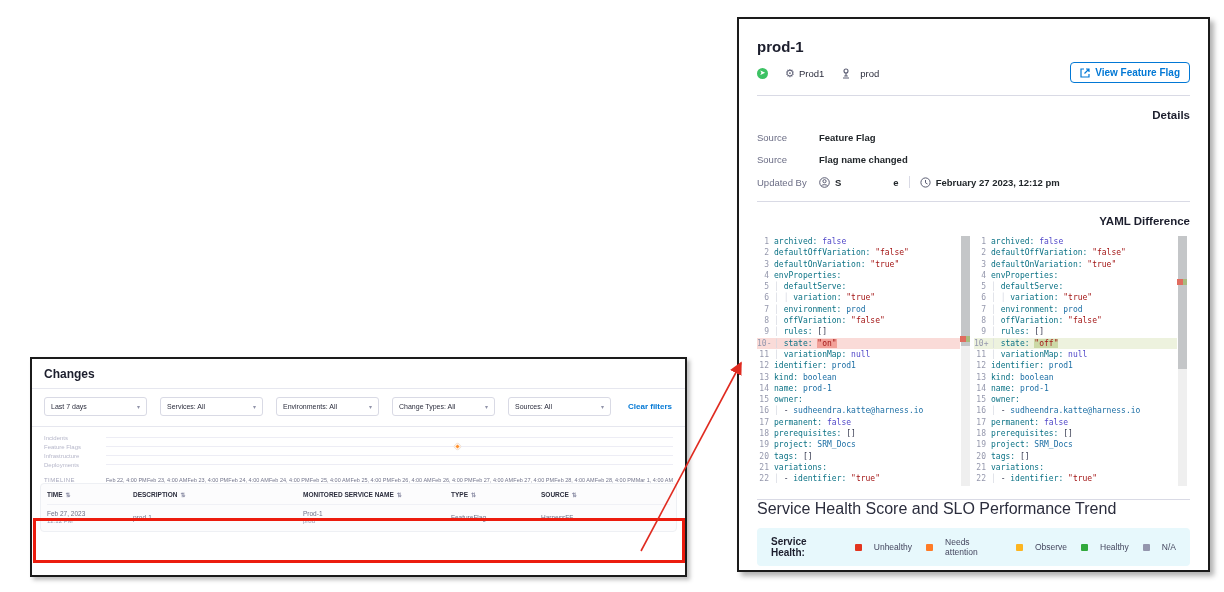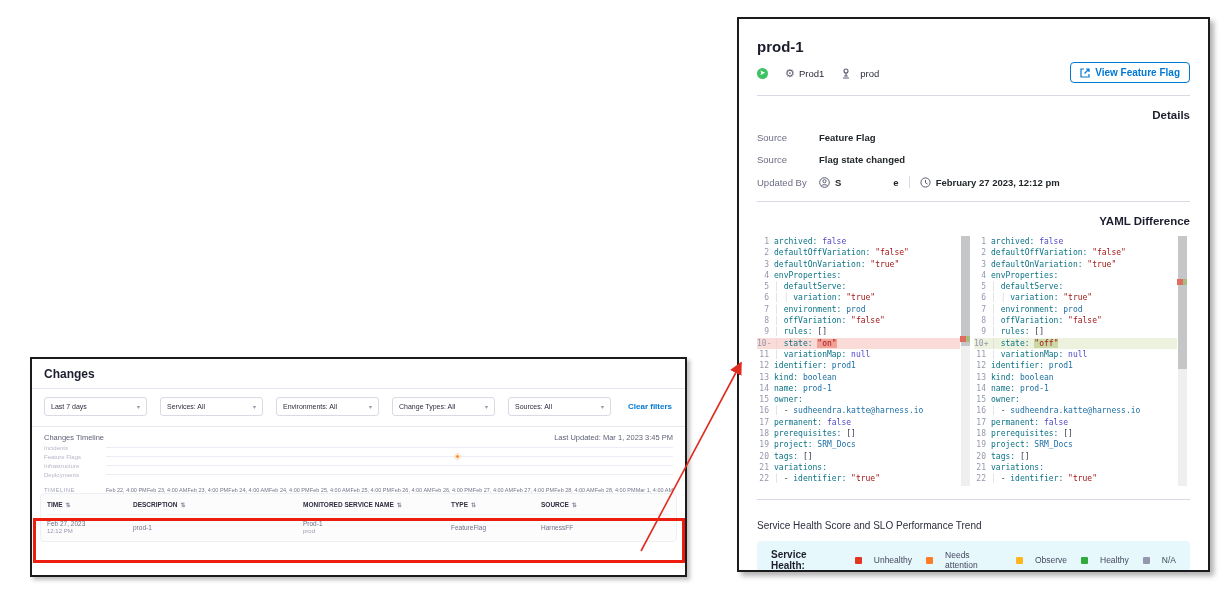--- a/index.html
+++ b/index.html
@@ -70,21 +70,21 @@
   .lc { flex:1; }
   .tk-k { color:#0b7285; } .tk-s { color:#a31515; } .tk-b { color:#4f46c8; }
   .tk-v { color:#1d6fa5; } .tk-p { color:#33364d; } .tk-g { color:#d4d6e0; }
   .line-del { background:#fadbd8; } .line-add { background:#edf2de; }
   .hl-del { background:#f2a199; } .hl-add { background:#ccd9a6; }
   .sb { position:absolute; right:0; top:0; bottom:0; width:9px; background:#efefef; cursor:pointer; }
   .sb-thumb { position:absolute; left:0; width:100%; top:0; background:#c4c6c8; }
   .sb-mark { position:absolute; left:-1px; display:flex; height:6px; }
   .sb-mark .m-r { width:6px; background:#e06c5f; } .sb-mark .m-g { width:5px; background:#a9bc7f; }
 
-  .dh-sub { font-size:10px; margin-top:20px; color:#2b2d3d; }
+  .dh-sub { font-size:16px; margin-top:0; color:#2b2d3d; }
   .legend-bar { display:inline-flex; align-items:center; gap:14px; background:#e7f8fc; border-radius:4px;
     padding:8px 14px; margin-top:10px; }
   .legend-title { font-size:10px; font-weight:bold; color:#1c1e2d; }
   .legend-item { display:flex; align-items:center; gap:12px; font-size:8.5px; color:#45475f; }
   .swatch { width:7px; height:7px; border-radius:1px; flex:none; }
 
   
   #arrow-overlay { position:absolute; left:0; top:0; width:1224px; height:592px; pointer-events:none; z-index:10; }
 </style>
 </head>
@@ -115,24 +115,20 @@
         </div>
         <div class="filter-box">
           <span>Sources: All</span>
           <span class="filter-chev">▾</span>
         </div>
         <span class="clear-filters">Clear filters</span>
     </div>
     <div class="hdiv"></div>
 
     <div class="tl-section">
-      <div class="tl-head">
-        <span class="tl-title">Changes Timeline</span>
-        <span class="tl-updated">Last Updated: Mar 1, 2023 3:45 PM</span>
-      </div>
       <div id="tl-rows">
           <div class="tl-row">
             <span class="tl-label">Incidents</span>
             <div class="tl-line"></div>
           </div>
           <div class="tl-row">
             <span class="tl-label">Feature Flags</span>
             <div class="tl-line">
               <div class="tl-diamond" style="left: 61.5%;"></div>
             </div>
@@ -236,21 +232,21 @@
 
     <div class="dp-div"></div>
     <div class="sec-head">Details</div>
 
     <div class="det-row">
       <span class="det-label">Source</span>
       <span class="det-value">Feature Flag</span>
     </div>
     <div class="det-row">
       <span class="det-label">Source</span>
-      <span class="det-value">Flag state changed</span>
+      <span class="det-value">Flag name changed</span>
     </div>
     <div class="det-row">
       <span class="det-label">Updated By</span>
       <svg class="mini-ic" width="11" height="11" viewBox="0 0 11 11">
         <circle cx="5.5" cy="5.5" r="4.8" fill="none" stroke="#5a5c72" stroke-width="1"></circle>
         <circle cx="5.5" cy="4.2" r="1.6" fill="none" stroke="#5a5c72" stroke-width="1"></circle>
         <path d="M2.4 9c.6-1.8 5.6-1.8 6.2 0" fill="none" stroke="#5a5c72" stroke-width="1"></path>
       </svg>
       <span class="det-value">
         <span>S</span><span class="redacted"></span><span>e</span>

